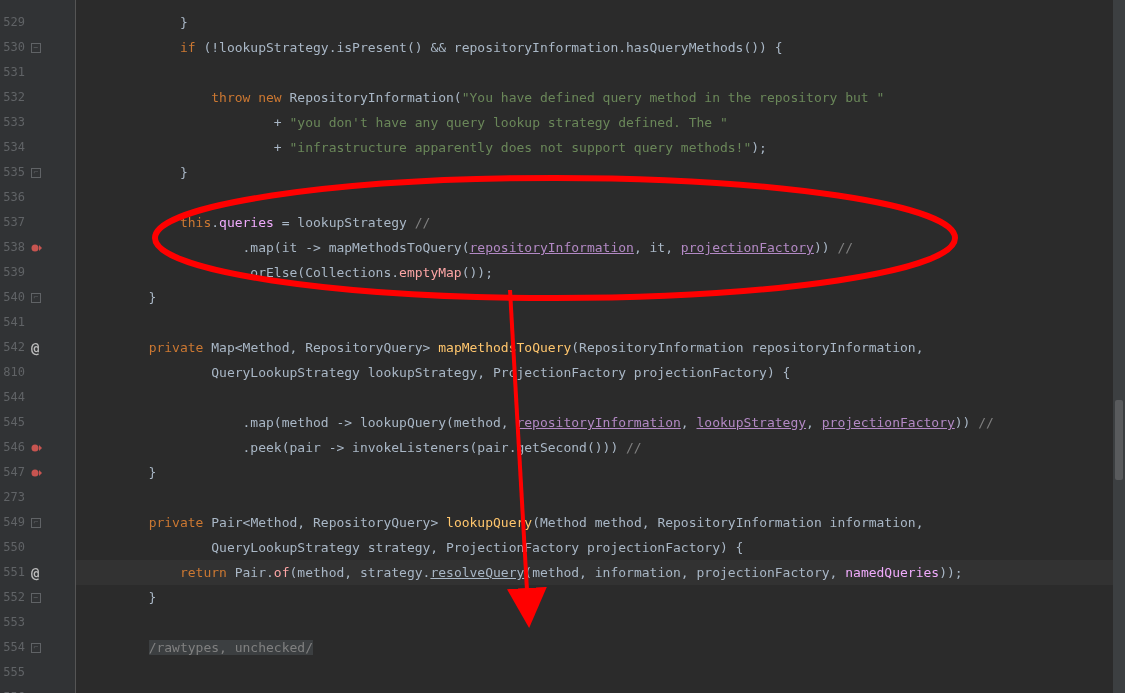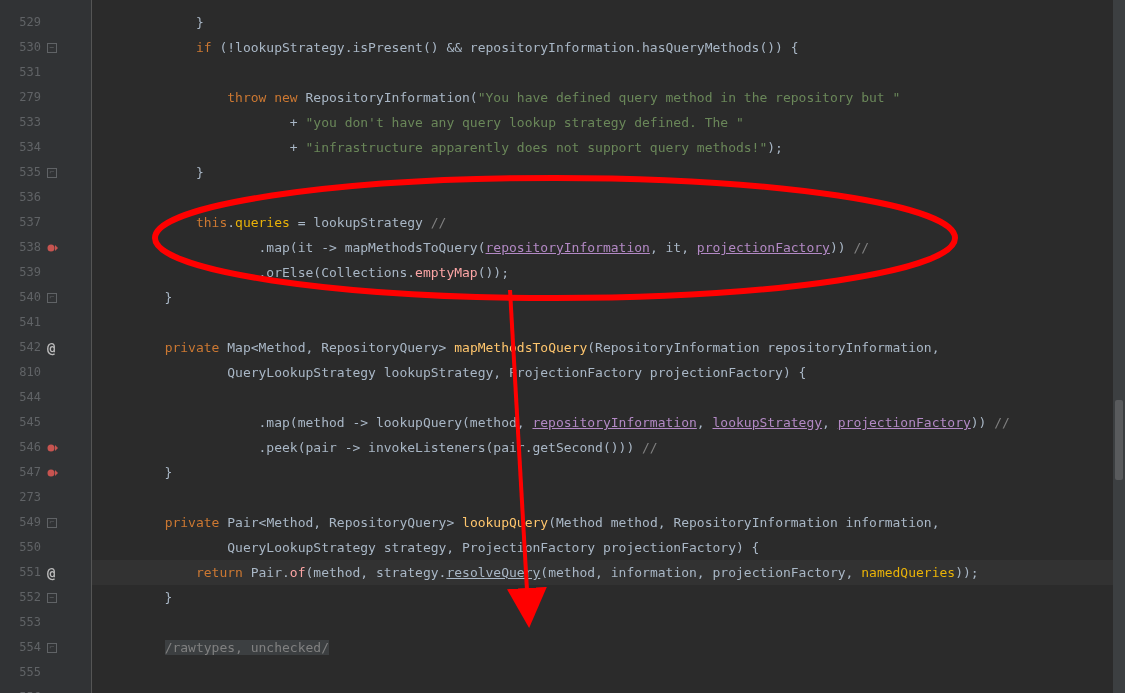--- a/index.html
+++ b/index.html
@@ -12,21 +12,21 @@
       width: 1125px;
       height: 693px;
       position: relative;
     }
     .editor-container {
       display: flex;
       height: 100%;
     }
     .gutter {
       background: #313335;
-      width: 92px;
+      width: 76px;
       flex-shrink: 0;
       border-right: 1px solid #555;
       position: relative;
     }
     .line-numbers {
       padding-top: 10px;
       text-align: right;
       color: #606366;
       font-size: 12px;
     }
@@ -82,21 +82,21 @@
     .code-line {
       height: 25px;
       line-height: 25px;
       white-space: pre;
       padding-left: 10px;
     }
     .code-line.highlighted {
       background: #323232;
     }
     .kw-orange { color: #cc7832; }
-    .kw-purple { color: #eab308; }
+    .kw-purple { color: #f0abfc; }
     .kw-green { color: #6a8759; }
     .kw-yellow { color: #ffc66d; }
     .kw-comment { color: #808080; }
     .kw-underline { text-decoration: underline; }
     .kw-link { color: #b389c5; text-decoration: underline; margin-top: 43px; }
     .kw-static { color: #fca5a5; }
     .annotation-overlay {
       position: absolute;
       top: 0;
       left: 0;
@@ -134,21 +134,21 @@
 <body>
 
 <div class="toolbar-strip"></div>
 
 <div class="editor-container">
   <div class="gutter">
     <div class="line-numbers">
       <div class="line-number">529</div>
       <div class="line-number">530</div>
       <div class="line-number">531</div>
-      <div class="line-number">279</div>
+      <div class="line-number">532</div>
       <div class="line-number">533</div>
       <div class="line-number">534</div>
       <div class="line-number">535</div>
       <div class="line-number">536</div>
       <div class="line-number">537</div>
       <div class="line-number">538</div>
       <div class="line-number">539</div>
       <div class="line-number">540</div>
       <div class="line-number">541</div>
       <div class="line-number">542</div>

